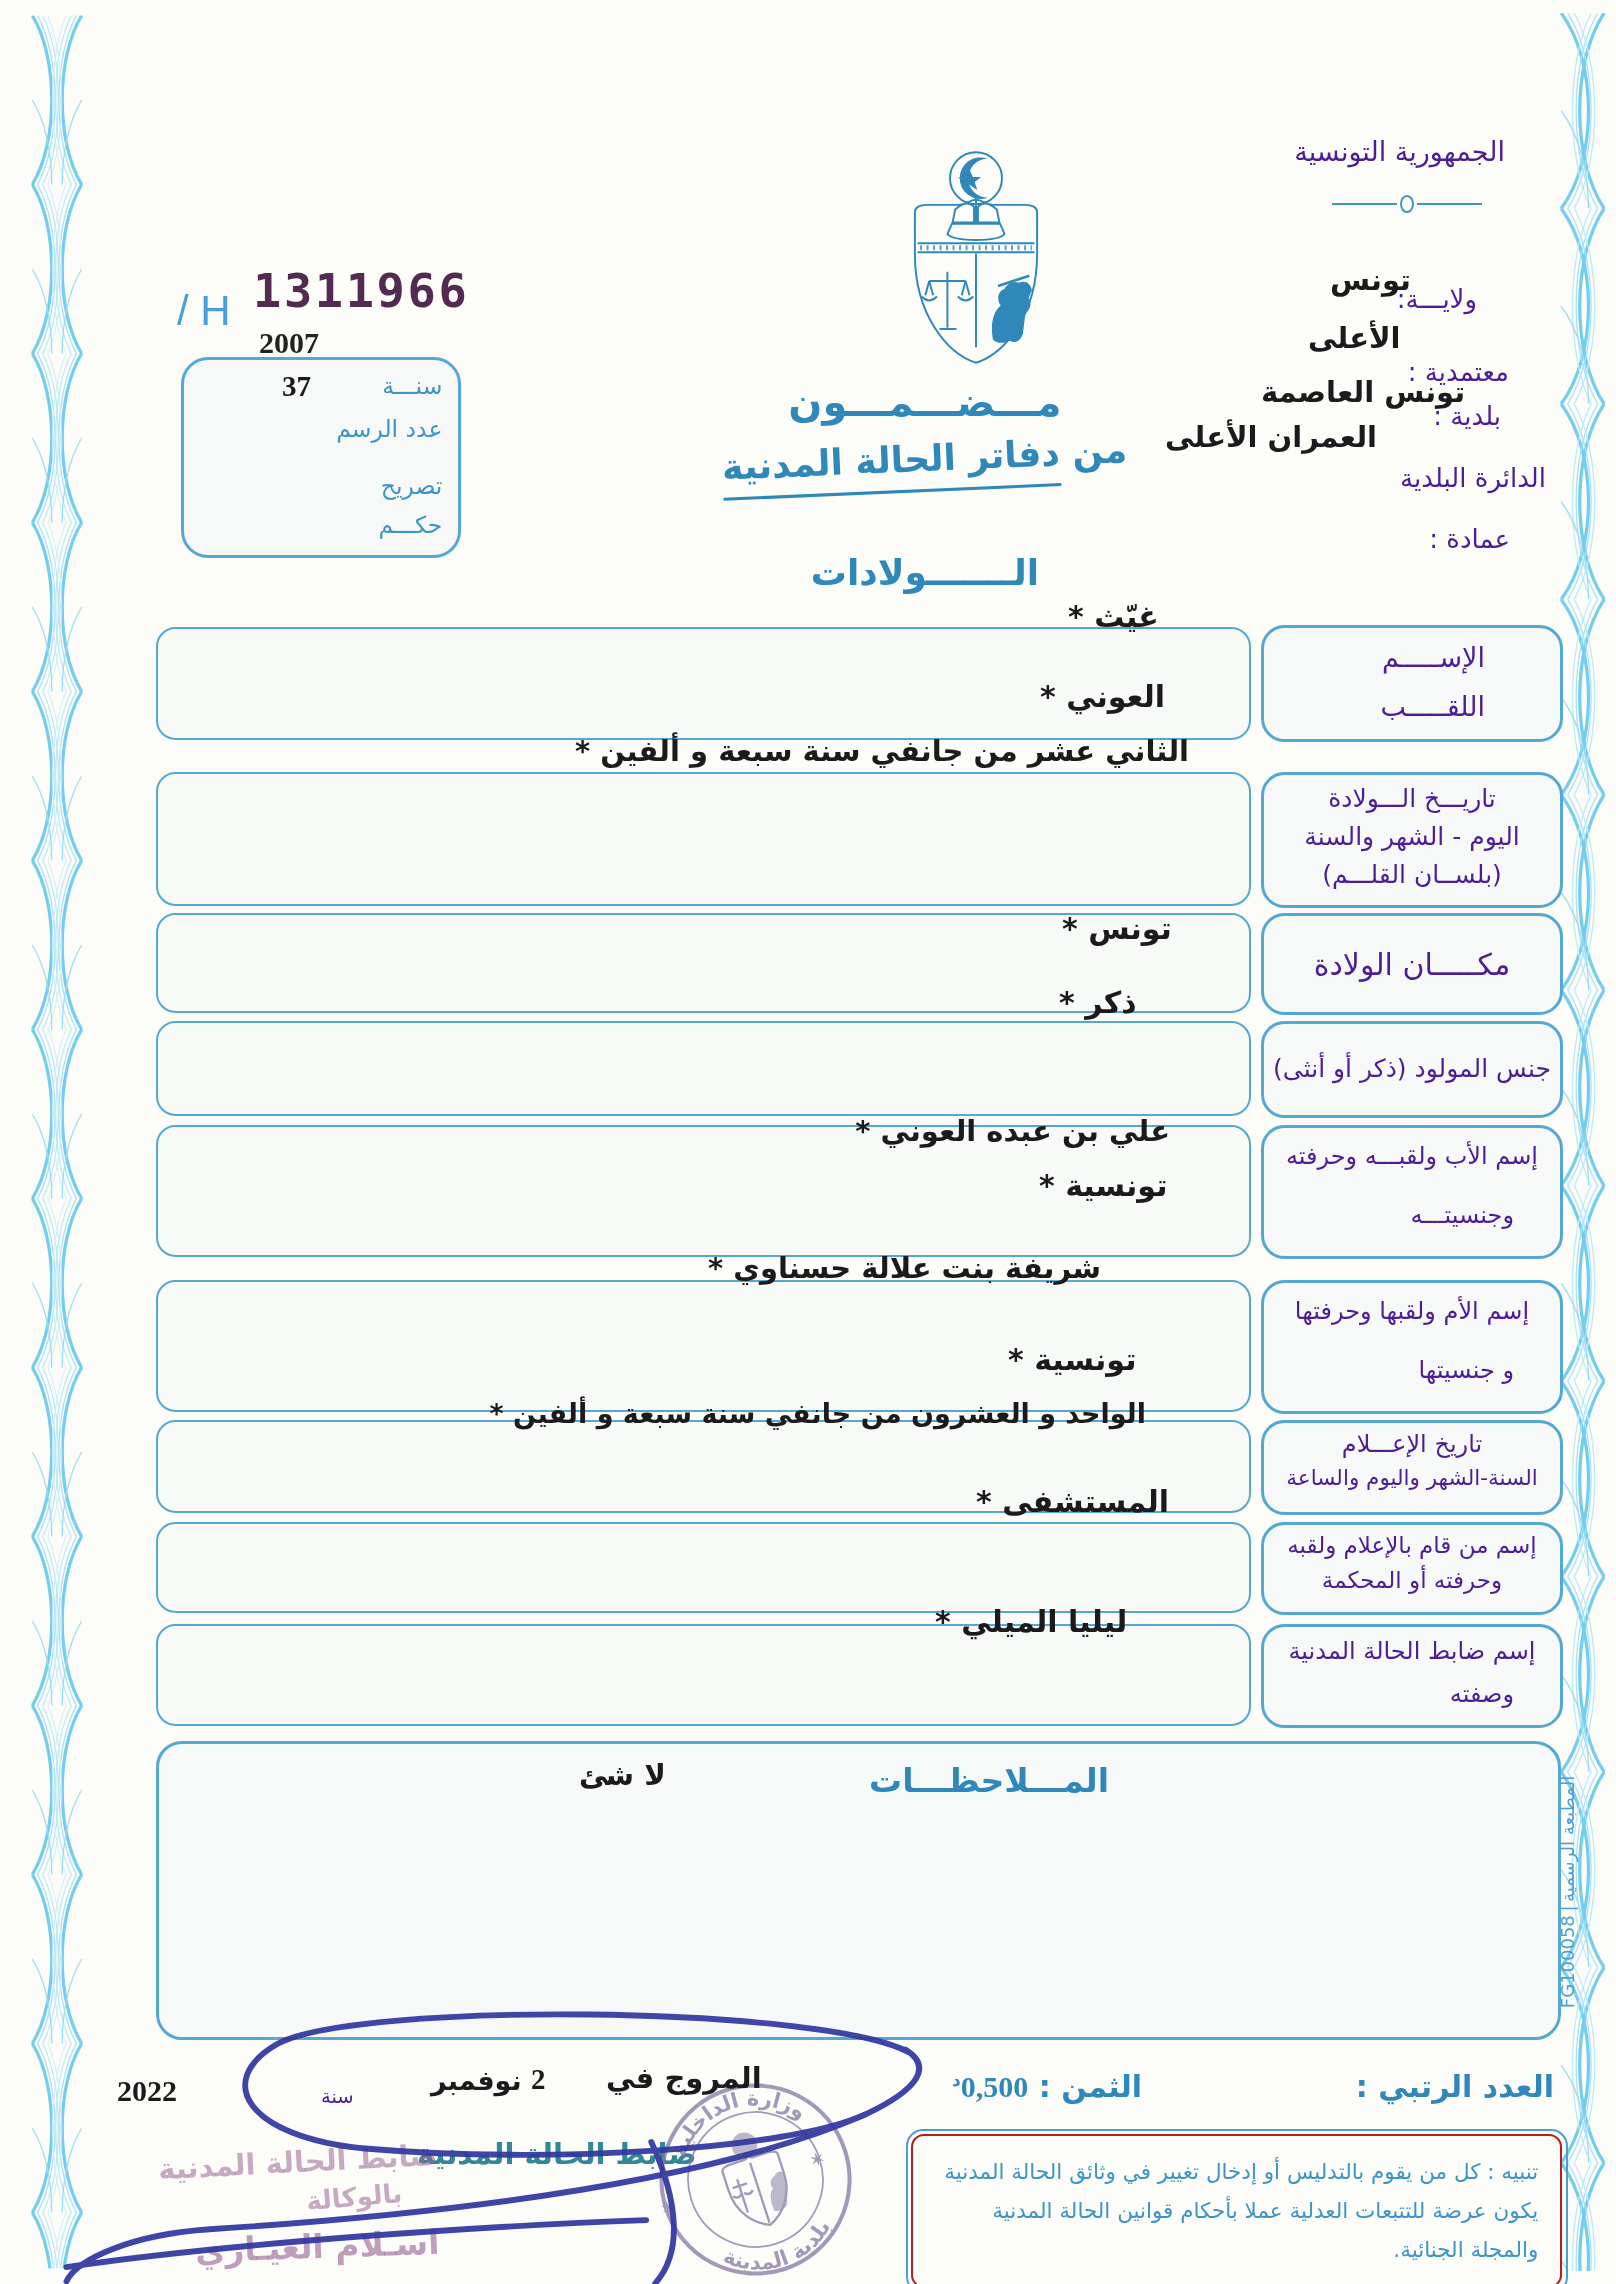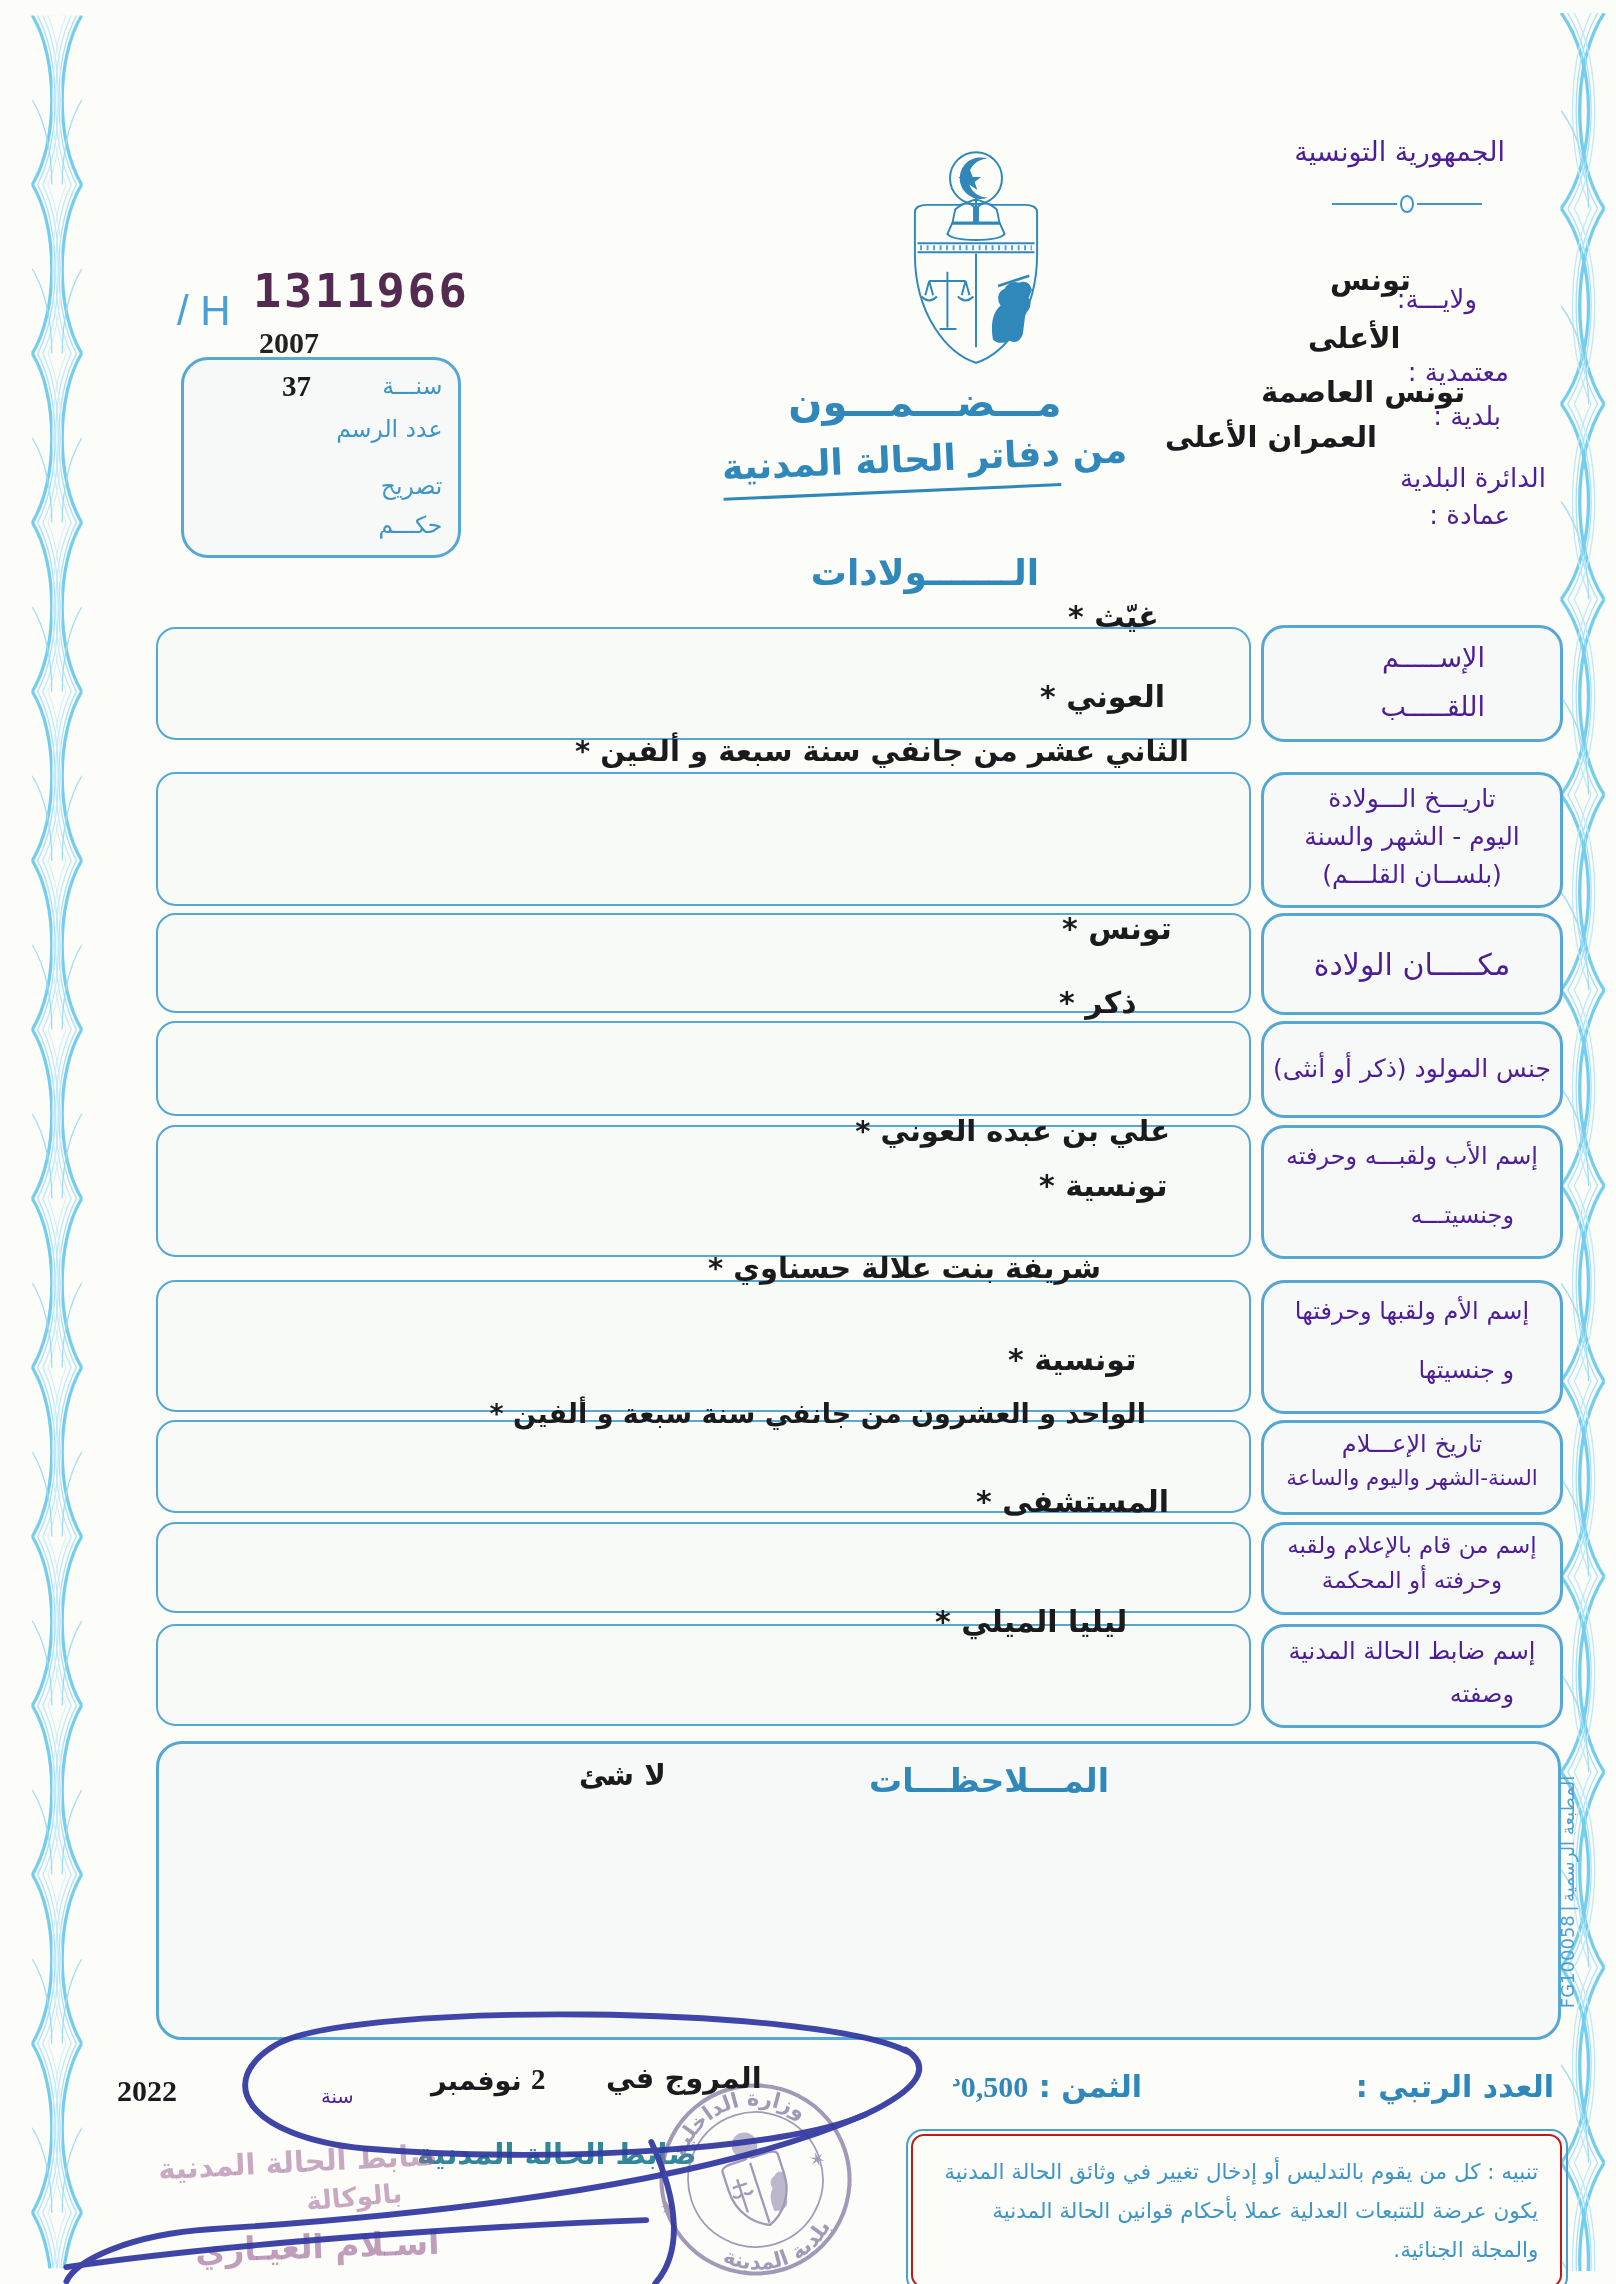--- a/index.html
+++ b/index.html
@@ -108,21 +108,21 @@
   </div>
 
   <div class="abs val" style="left:1330px;top:263px;font-size:29px;">تونس</div>
   <div class="abs lb" style="right:139px;top:284px;">ولايـــة:</div>
   <div class="abs val" style="left:1308px;top:321px;font-size:29px;">الأعلى</div>
   <div class="abs lb" style="right:107px;top:357px;">معتمدية :</div>
   <div class="abs val" style="left:1261px;top:375px;font-size:29px;">تونس العاصمة</div>
   <div class="abs lb" style="right:115px;top:401px;">بلدية :</div>
   <div class="abs val" style="left:1165px;top:420px;font-size:29px;">العمران الأعلى</div>
   <div class="abs lb" style="right:70px;top:463px;">الدائرة البلدية</div>
-  <div class="abs lb" style="right:106px;top:500px;margin-left:24px;">عمادة :</div>
+  <div class="abs lb" style="right:106px;top:524px;margin-left:24px;">عمادة :</div>
 
   <div class="abs title center" style="left:710px;top:379px;width:430px;font-size:40px;">مـــضـــمـــون</div>
   <div class="abs title center" style="left:651px;top:438px;width:547px;font-size:36px;transform:rotate(-2.5deg);"><span>من </span><span style="border-bottom:3.3px solid #2f87ba;padding-bottom:10.4px;">دفاتر الحالة المدنية</span></div>
   <div class="abs title center" style="left:710px;top:552px;width:430px;font-size:36px;">الـــــــولادات</div>
 
   <div class="box lblbox" style="top:625px;height:111px;">
     <div class="abs lb" style="right:75px;top:14.3px;font-size:27px;">الإســـــم</div>
     <div class="abs lb" style="right:75px;top:63px;font-size:27px;">اللقـــــب</div>
   </div>
 

